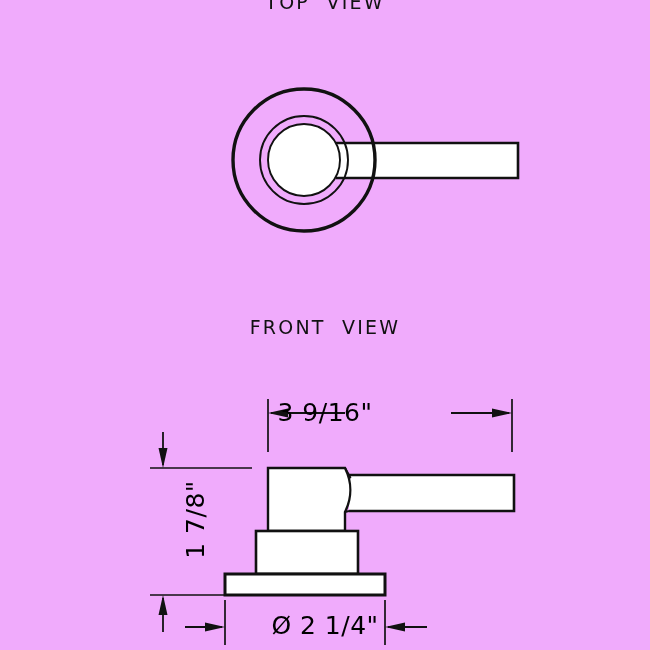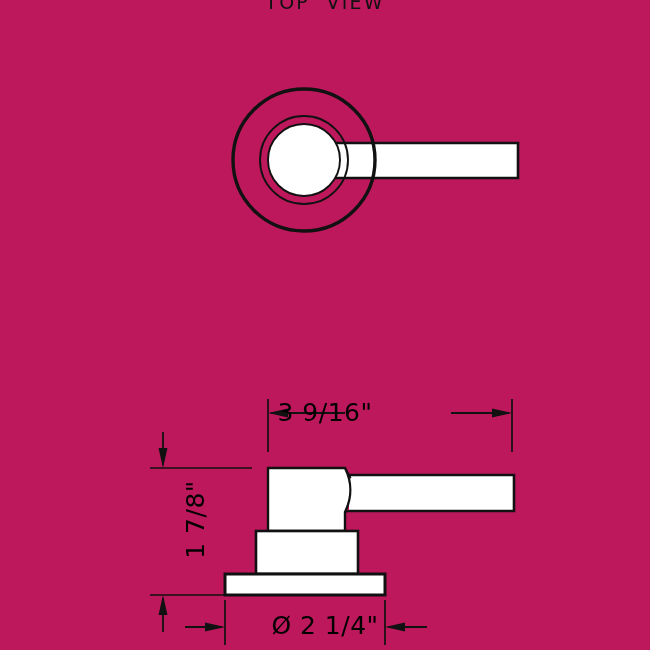--- a/index.html
+++ b/index.html
@@ -8,21 +8,21 @@
     padding: 0;
     background: #ffffff;
   }
   body {
     font-family: "DejaVu Sans", sans-serif;
   }
   #sheet {
     position: relative;
     width: 650px;
     height: 650px;
-    background: #be185d;
+    background: #f0abfc;
     overflow: hidden;
   }
   #sheet svg {
     display: block;
     position: absolute;
     top: 0;
     left: 0;
   }
   .view-label {
     position: absolute;
@@ -149,20 +149,21 @@
       <line x1="388" y1="627" x2="427" y2="627" stroke="#111111" stroke-width="1.8"></line>
 
       <polygon points="225,627 205,622.5 205,631.5" fill="#111111"></polygon>
       <polygon points="385,627 405,622.5 405,631.5" fill="#111111"></polygon>
     </g>
 
   </svg>
 
   <div class="view-label" id="label-top-view">TOP  VIEW</div>
 
+  <div class="view-label" id="label-front-view">FRONT  VIEW</div>
 
   <div class="dim-text" id="dim-width-text">3 9/16"</div>
 
   <div class="dim-text" id="dim-height-text">1 7/8"</div>
 
   <div class="dim-text" id="dim-diameter-text">Ø 2 1/4"</div>
 
 </div>
 
 </body></html>

